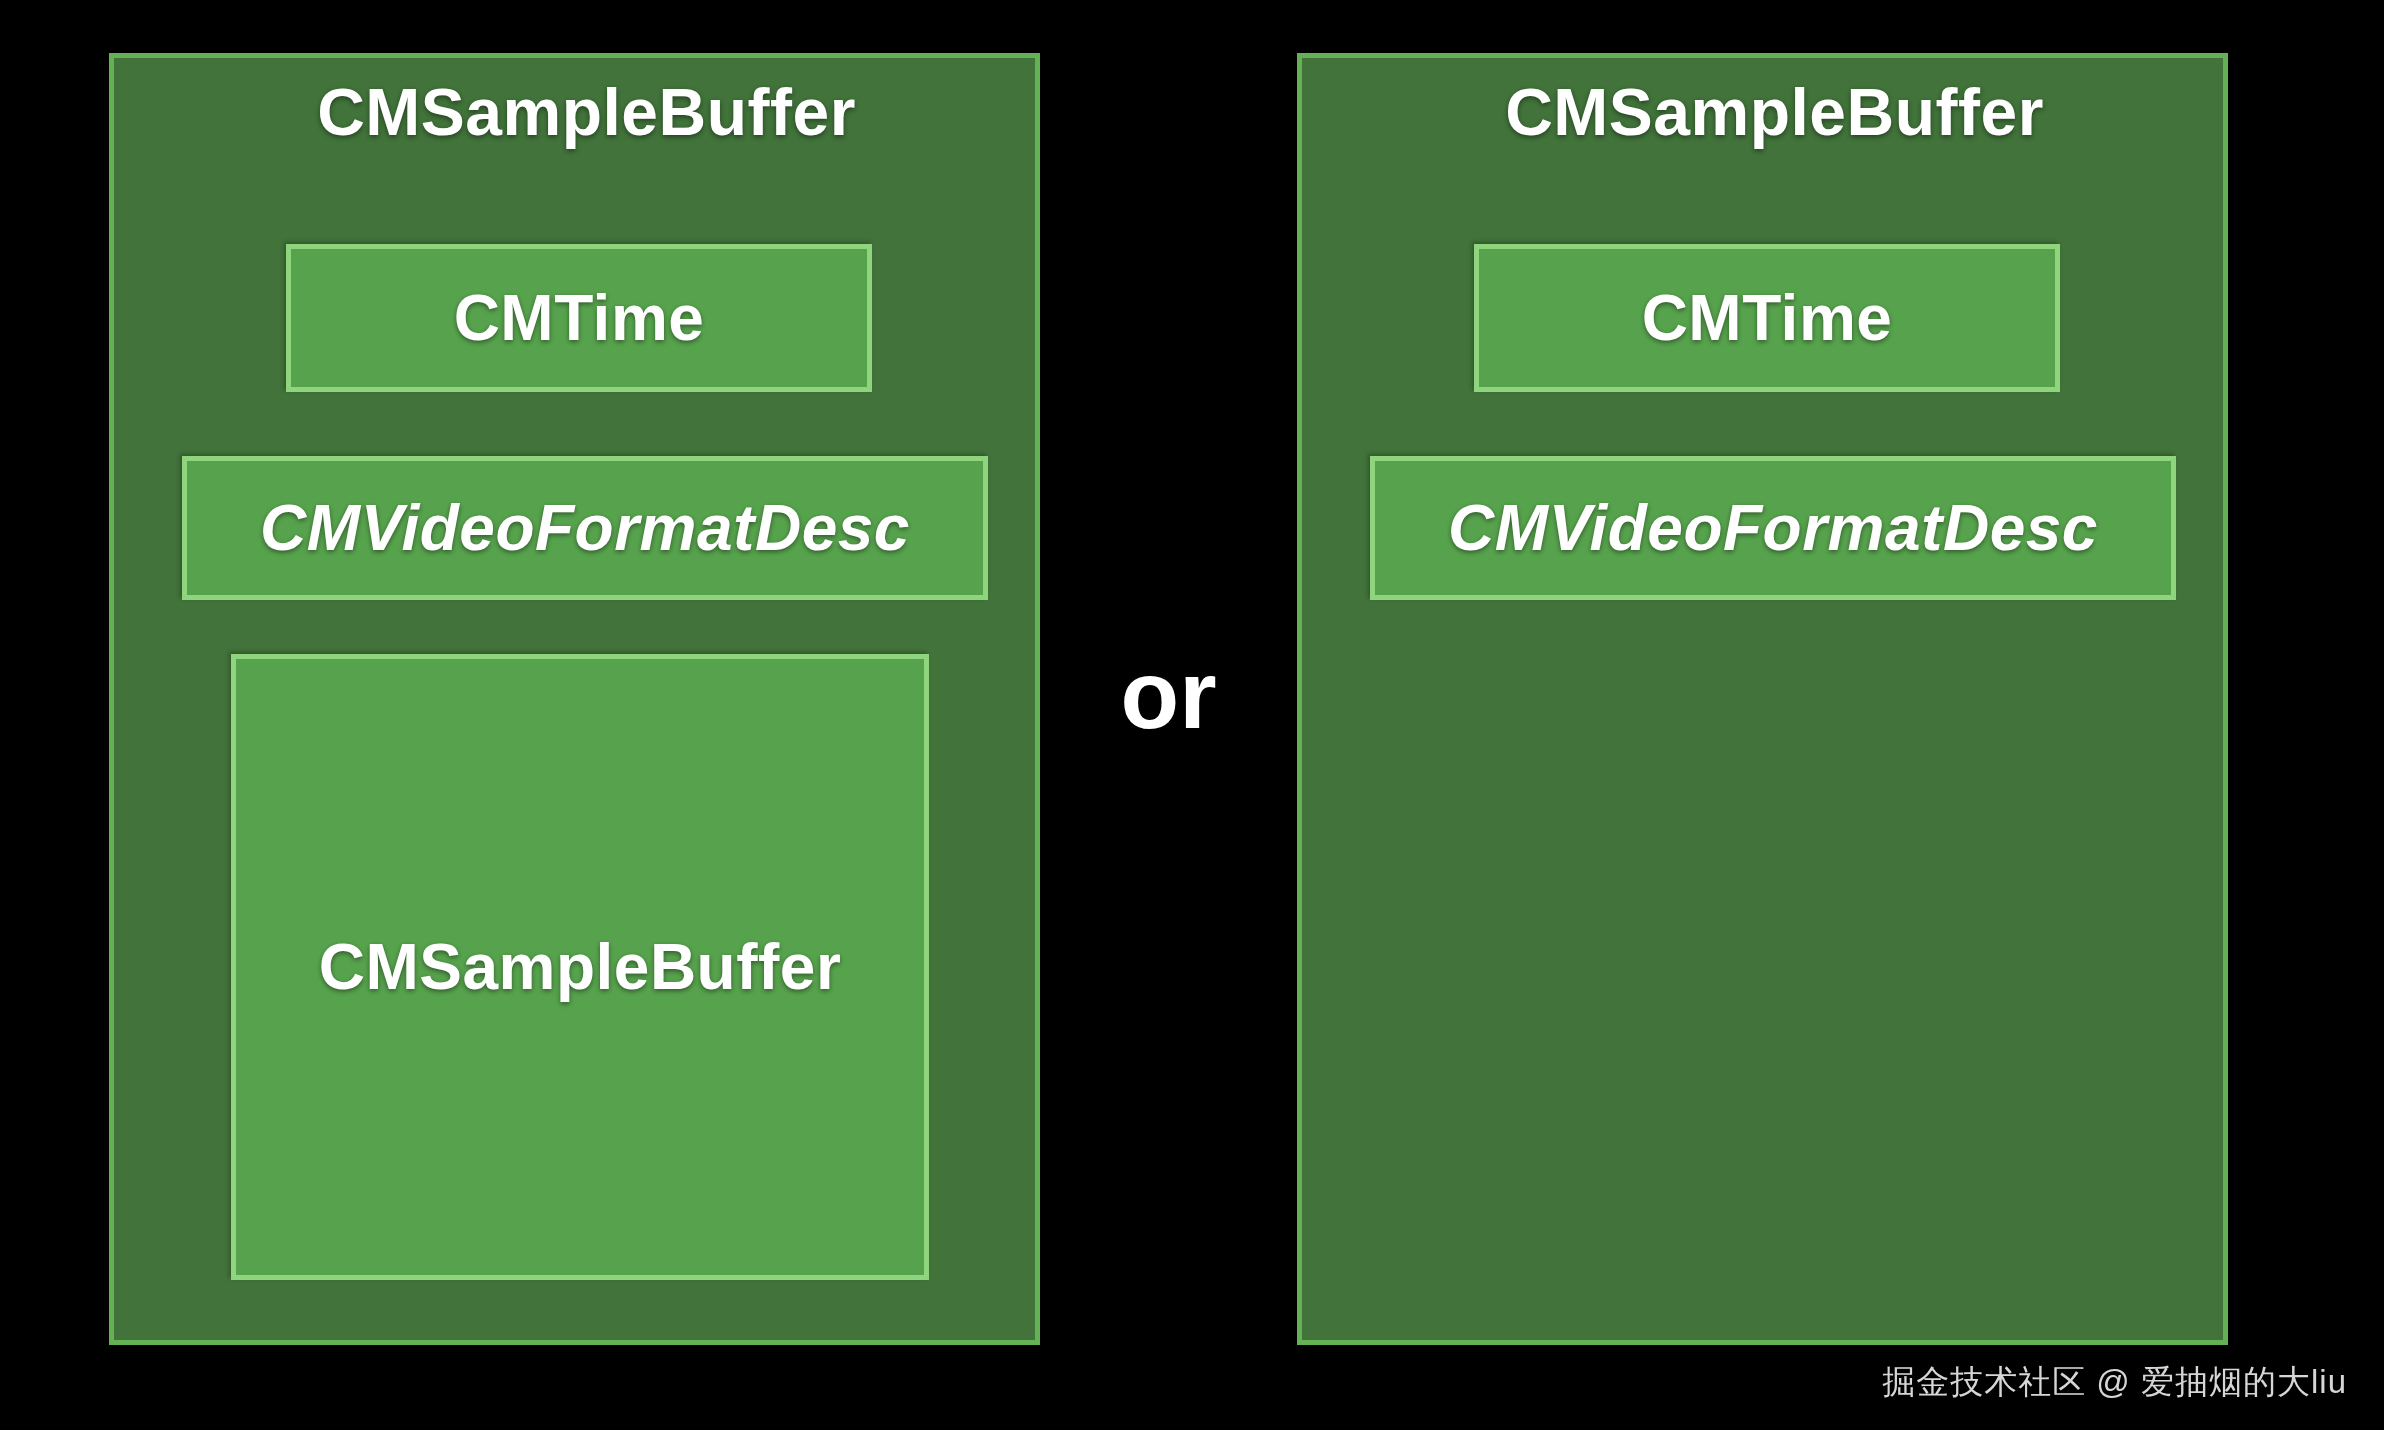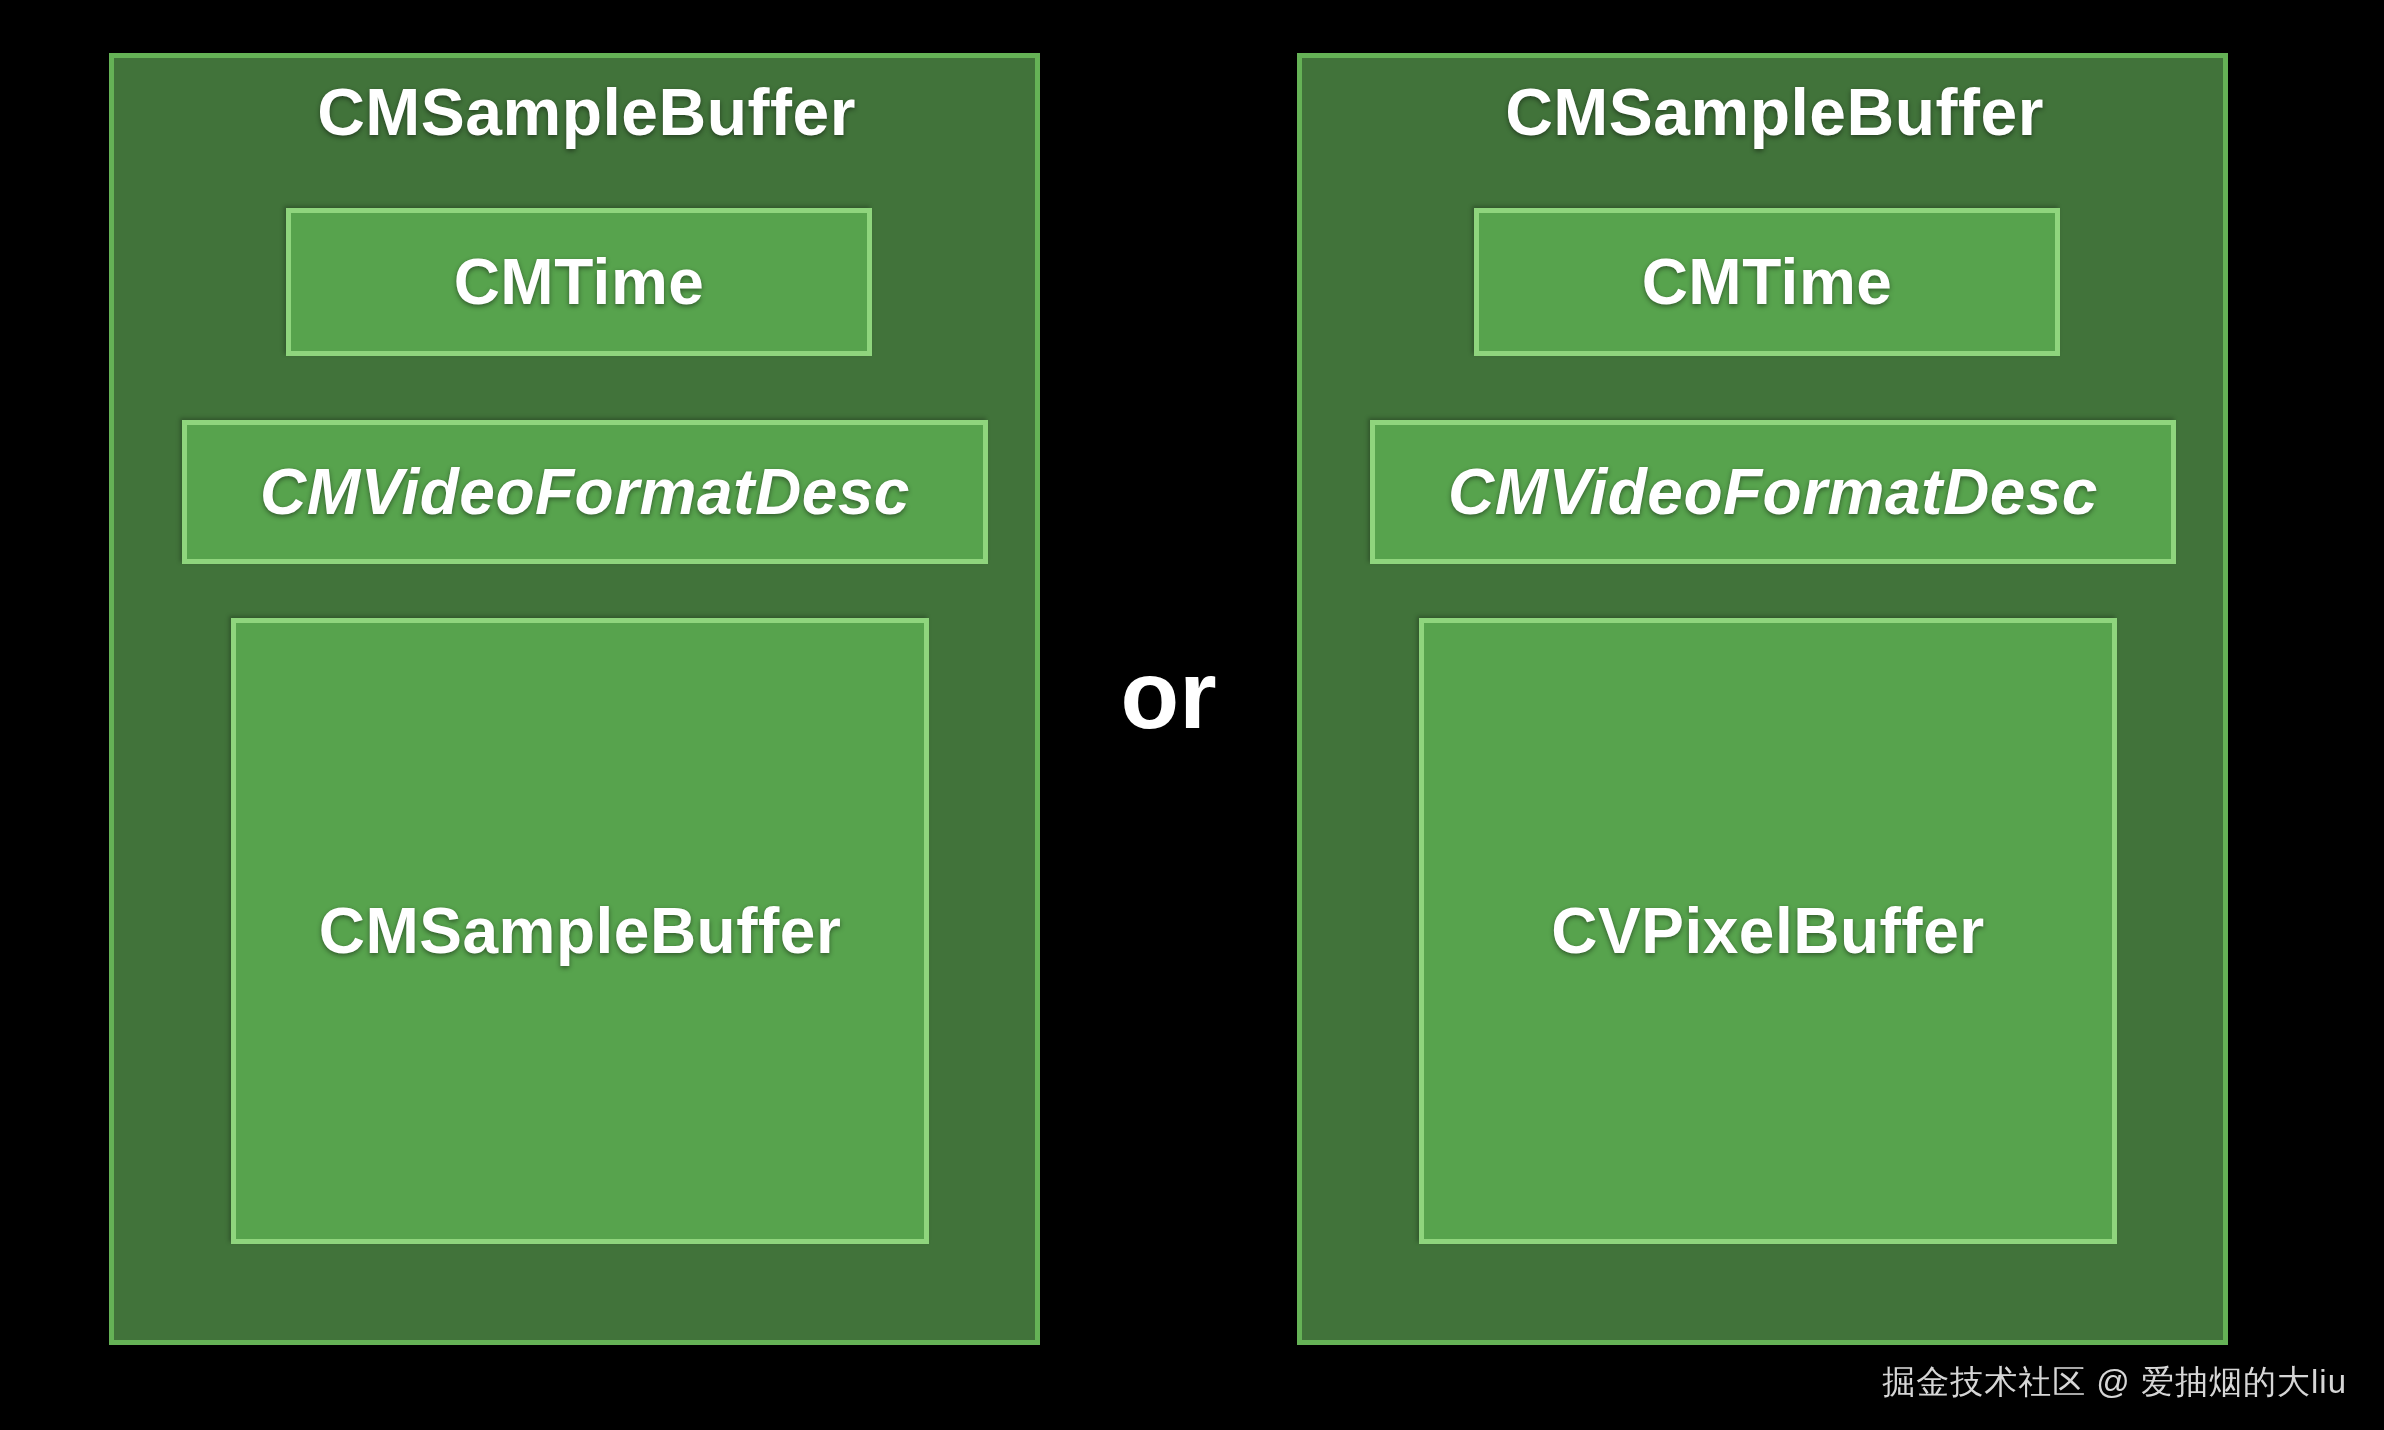--- a/index.html
+++ b/index.html
@@ -48,20 +48,21 @@
   }
 
   .box {
     position: absolute;
     background: var(--box-fill);
     border: 5px solid var(--box-border);
     display: flex;
     align-items: center;
     justify-content: center;
     box-shadow: -2px -2px 4px rgba(0,0,0,0.25);
+    margin-top: 36px;
   }
   .box-label {
     color: var(--label-text);
     font-size: 64px;
     font-weight: bold;
     letter-spacing: 0.5px;
     white-space: nowrap;
     text-shadow: 0 2px 5px rgba(0,0,0,0.45);
   }
 
@@ -122,20 +123,17 @@
     <h2 class="panel-title">CMSampleBuffer</h2>
 
     <div class="box box-cmtime">
       <span class="box-label">CMTime</span>
     </div>
 
     <div class="box box-cmvfd">
       <span class="box-label">CMVideoFormatDesc</span>
     </div>
 
-    <div class="box box-big">
-      <span class="box-label">CVPixelBuffer</span>
-    </div>
   </section>
 
   <div class="watermark">掘金技术社区 @ 爱抽烟的大liu</div>
 
 </div>
 
 </body></html>

